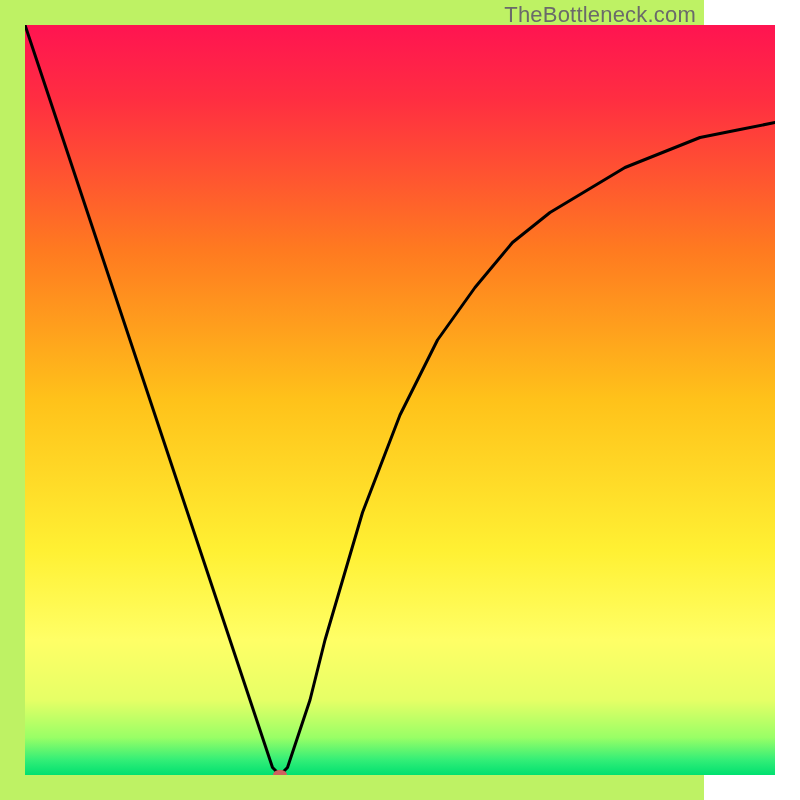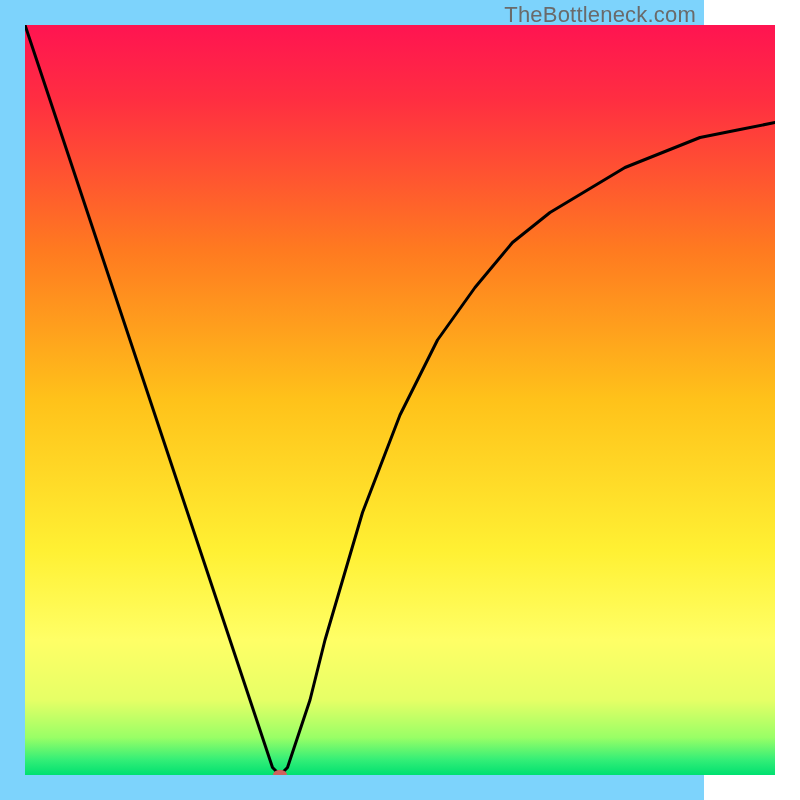--- a/index.html
+++ b/index.html
@@ -6,21 +6,21 @@
     margin: 0;
     padding: 0;
     width: 800px;
     height: 800px;
     overflow: hidden;
     font-family: Arial, Helvetica, sans-serif;
   }
   .frame {
     width: 704px;
     height: 800px;
-    background: #7dd3fc;
+    background: #bef264;
     position: relative;
     box-sizing: border-box;
   }
   .plot-area {
     position: absolute;
     left: 25px;
     top: 25px;
     width: 750px;
     height: 750px;
     overflow: hidden;

